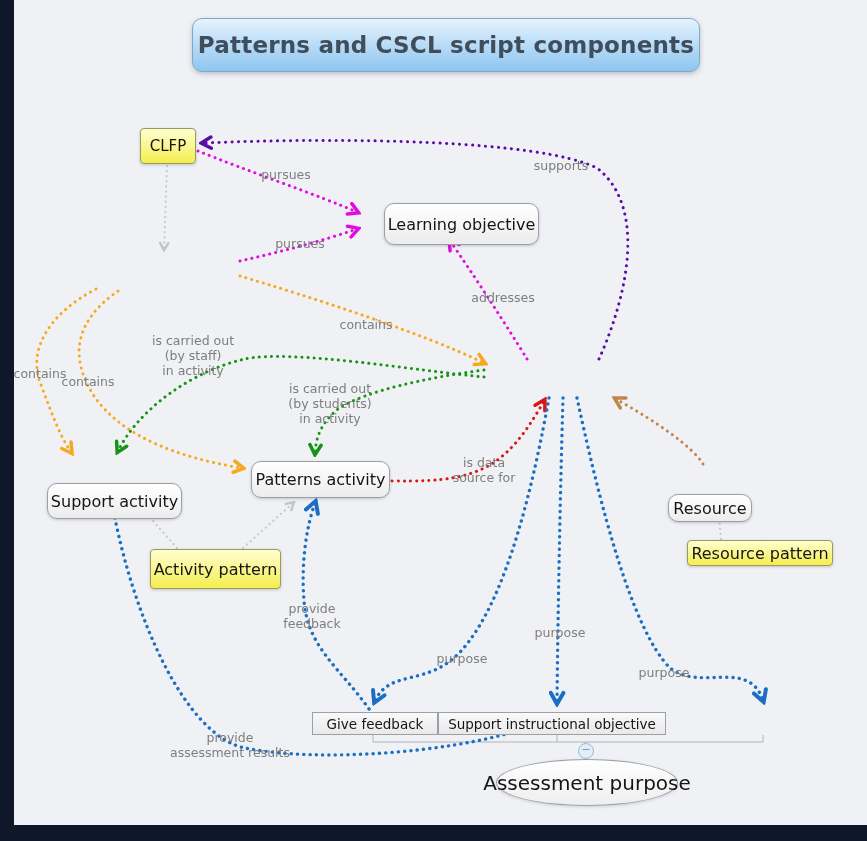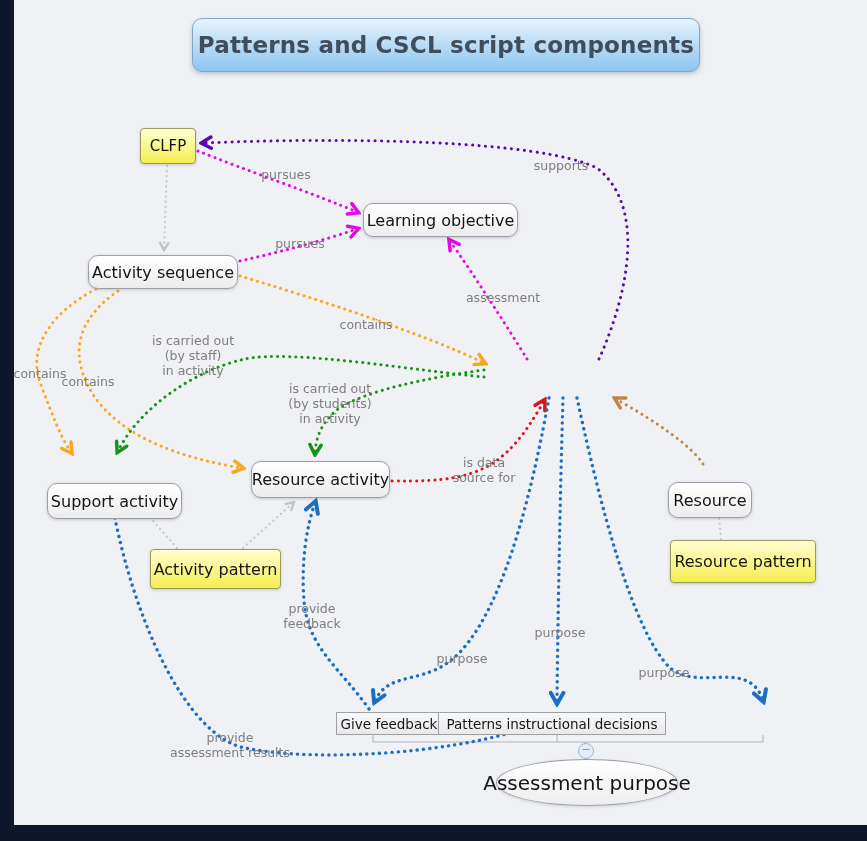--- a/index.html
+++ b/index.html
@@ -102,36 +102,35 @@
       <path d="M563,398 C560,500 558,610 557,702" marker-end="url(#ah-blue)"></path>
       <path d="M577,398 C600,505 632,630 670,668 C700,692 748,658 763,700" marker-end="url(#ah-blue)"></path>
       <path d="M369,709 C340,668 307,647 304,600 C301,565 306,528 315,503" marker-end="url(#ah-blue)"></path>
       <path d="M516,731 C450,752 320,763 245,748 C185,736 132,615 112,503" marker-end="url(#ah-blue)"></path>
     </g>
   </svg>
 
   <div class="node title" style="left:192px;top:18px;width:508px;height:54px">Patterns and CSCL script components</div>
 
   <div class="node yellow" style="left:140px;top:128px;width:56px;height:36px;font-size:15px">CLFP</div>
-  <div class="node rounded" style="left:88px;top:255px;width:150px;height:34px">Activity sequence</div>
-  <div class="node rounded" style="left:363px;top:203px;width:155px;height:34px">Learning objective</div>
+  <div class="node rounded" style="left:384px;top:203px;width:155px;height:42px">Learning objective</div>
   <div class="node rounded" style="left:47px;top:483px;width:135px;height:36px">Support activity</div>
-  <div class="node rounded" style="left:251px;top:461px;width:139px;height:37px">Resource activity</div>
+  <div class="node rounded" style="left:251px;top:461px;width:139px;height:37px">Patterns activity</div>
   <div class="node yellow" style="left:150px;top:549px;width:131px;height:40px">Activity pattern</div>
-  <div class="node rounded" style="left:668px;top:482px;width:84px;height:36px">Resource</div>
-  <div class="node yellow" style="left:670px;top:540px;width:146px;height:43px">Resource pattern</div>
-  <div class="node rect" style="left:336px;top:712px;width:106px;height:23px">Give feedback</div>
-  <div class="node rect" style="left:438px;top:712px;width:228px;height:23px">Patterns instructional decisions</div>
+  <div class="node rounded" style="left:668px;top:494px;width:84px;height:28px">Resource</div>
+  <div class="node yellow" style="left:687px;top:540px;width:146px;height:26px">Resource pattern</div>
+  <div class="node rect" style="left:312px;top:712px;width:126px;height:23px">Give feedback</div>
+  <div class="node rect" style="left:438px;top:712px;width:228px;height:23px">Support instructional objective</div>
   <div class="node ellipse" style="left:496px;top:759px;width:182px;height:47px">Assessment purpose</div>
 
   <div class="collapse" style="left:578px;top:743px">−</div>
 
   <div class="elabel" style="left:286px;top:175px">pursues</div>
   <div class="elabel" style="left:300px;top:244px">pursues</div>
-  <div class="elabel" style="left:503px;top:298px">assessment</div>
+  <div class="elabel" style="left:503px;top:298px">addresses</div>
   <div class="elabel" style="left:561px;top:166px">supports</div>
   <div class="elabel" style="left:366px;top:325px">contains</div>
   <div class="elabel" style="left:40px;top:374px">contains</div>
   <div class="elabel" style="left:88px;top:382px">contains</div>
   <div class="elabel" style="left:193px;top:356px">is carried out
 (by staff)
 in activity</div>
   <div class="elabel" style="left:330px;top:404px">is carried out
 (by students)
 in activity</div>

